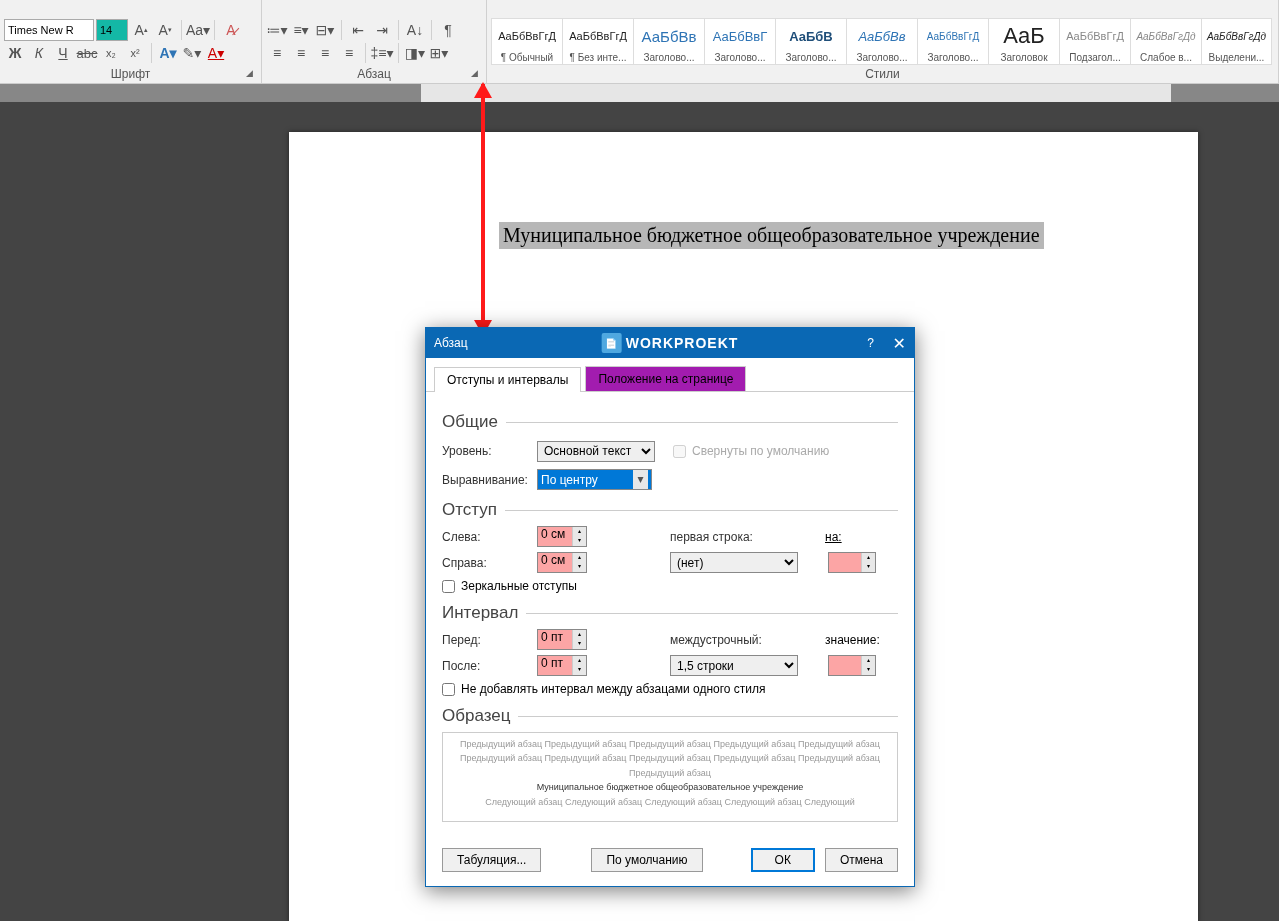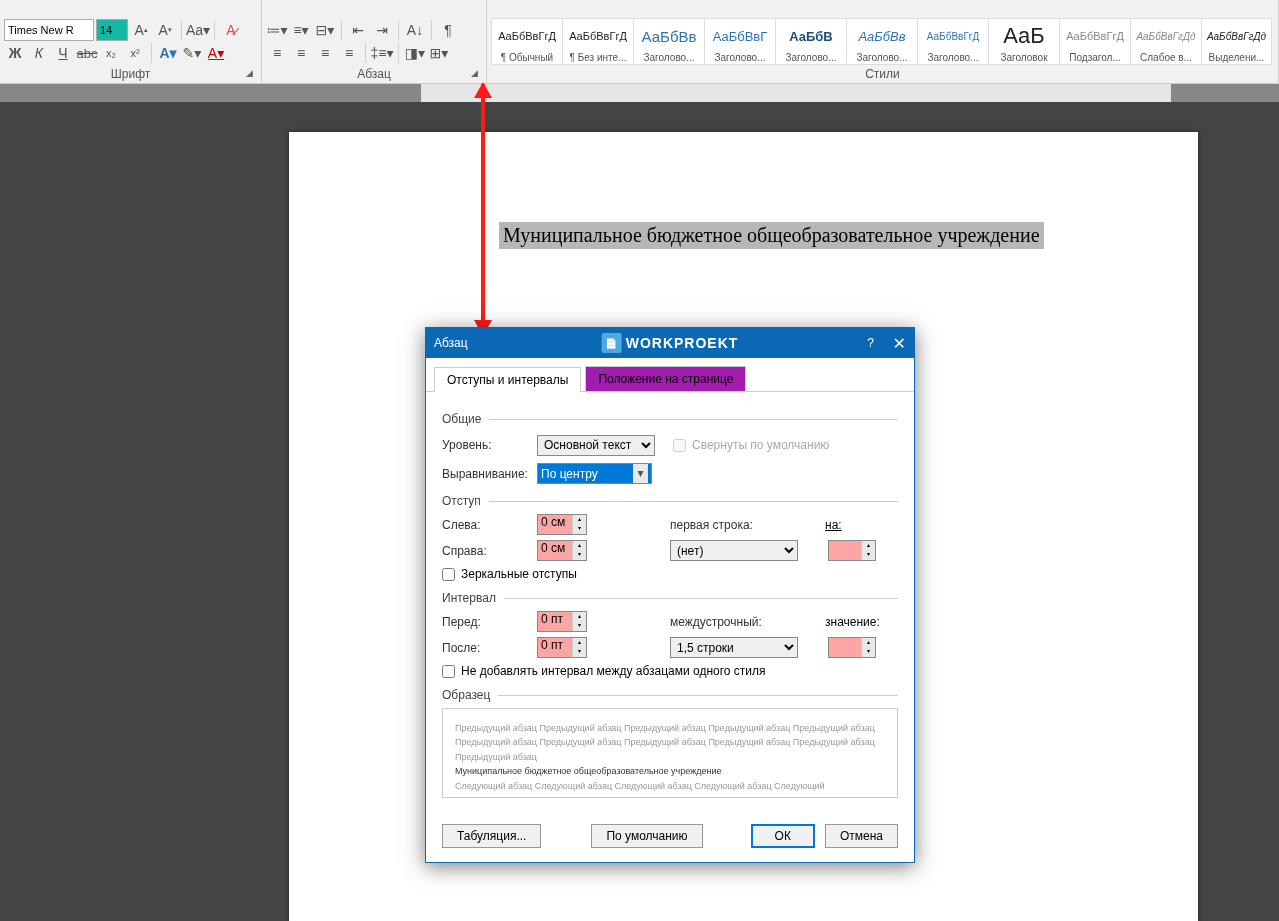--- a/index.html
+++ b/index.html
@@ -40,36 +40,36 @@
 .watermark-icon { width: 20px; height: 20px; background: #4fa8e0; border-radius: 2px; display: flex; align-items: center; justify-content: center; font-size: 10px; }
 .watermark-text { font-weight: bold; font-size: 14px; letter-spacing: 1px; }
 .dlg-help { position: absolute; right: 40px; cursor: pointer; }
 .dlg-close { position: absolute; right: 8px; cursor: pointer; font-size: 16px; }
 
 .tabs { display: flex; padding: 8px 8px 0 8px; border-bottom: 1px solid #ccc; }
 .tab { padding: 5px 12px; border: 1px solid #ccc; border-bottom: none; background: #a21caf; cursor: pointer; margin-right: 4px; font-size: 12px; }
 .tab.active { background: #fff; position: relative; top: 1px; }
 
 .dlg-body { padding: 10px 16px; }
-.section-title { font-size: 12px; color: #444; margin: 10px 0 6px 0; position: relative; display: flex; align-items: center; gap: 8px; }
+.section-title { font-size: 17px; color: #444; margin: 10px 0 6px 0; position: relative; display: flex; align-items: center; gap: 8px; }
 .section-title::after { content: ""; flex: 1; height: 1px; background: #ccc; }
 .form-row { display: flex; align-items: center; margin: 5px 0; font-size: 12px; }
 .form-label { width: 95px; color: #333; }
 .form-label2 { width: 155px; color: #333; }
 .combo { border: 1px solid #888; height: 21px; font-size: 12px; padding: 0 2px; }
 .combo-sel { background: #0078d7; color: #fff; border: 1px solid #888; height: 21px; padding: 0 20px 0 3px; width: 115px; display: inline-flex; align-items: center; position: relative; }
 .combo-sel::after { content: "▾"; position: absolute; right: 3px; background: #e8e8e8; color: #555; width: 15px; text-align: center; height: 19px; line-height: 19px; top: 0; }
 .spin { width: 50px; border: 1px solid #888; height: 21px; font-size: 12px; padding: 0 15px 0 3px; background: #fca5a5; position: relative; display: inline-block; }
 .spin::after { content: "▴\A▾"; white-space: pre; position: absolute; right: 0; top: 0; width: 13px; font-size: 6px; line-height: 9px; text-align: center; background: #e8e8e8; height: 19px; border-left: 1px solid #ccc; }
 .chk { display: flex; align-items: center; gap: 6px; margin: 6px 0; }
 .chk input { width: 13px; height: 13px; }
 .col-gap { width: 83px; }
 .col-gap2 { width: 30px; }
 
-.preview-box { border: 1px solid #ccc; padding: 12px; margin: 6px 0; font-size: 9px; color: #999; line-height: 1.6; text-align: left; height: 90px; overflow: hidden; }
+.preview-box { border: 1px solid #ccc; padding: 4px; margin: 6px 0; font-size: 9px; color: #999; line-height: 1.6; text-align: center; height: 90px; overflow: hidden; }
 .preview-current { color: #333; font-size: 9px; }
 
 .dlg-buttons { display: flex; padding: 10px 16px 14px 16px; align-items: center; }
 .btn { border: 1px solid #999; background: #f0f0f0; padding: 4px 14px; cursor: pointer; font-size: 12px; }
 .btn.primary { border: 2px solid #0078d7; padding: 3px 22px; }
 .btn-spacer { flex: 1; }
 </style>
 </head>
 <body>
 

